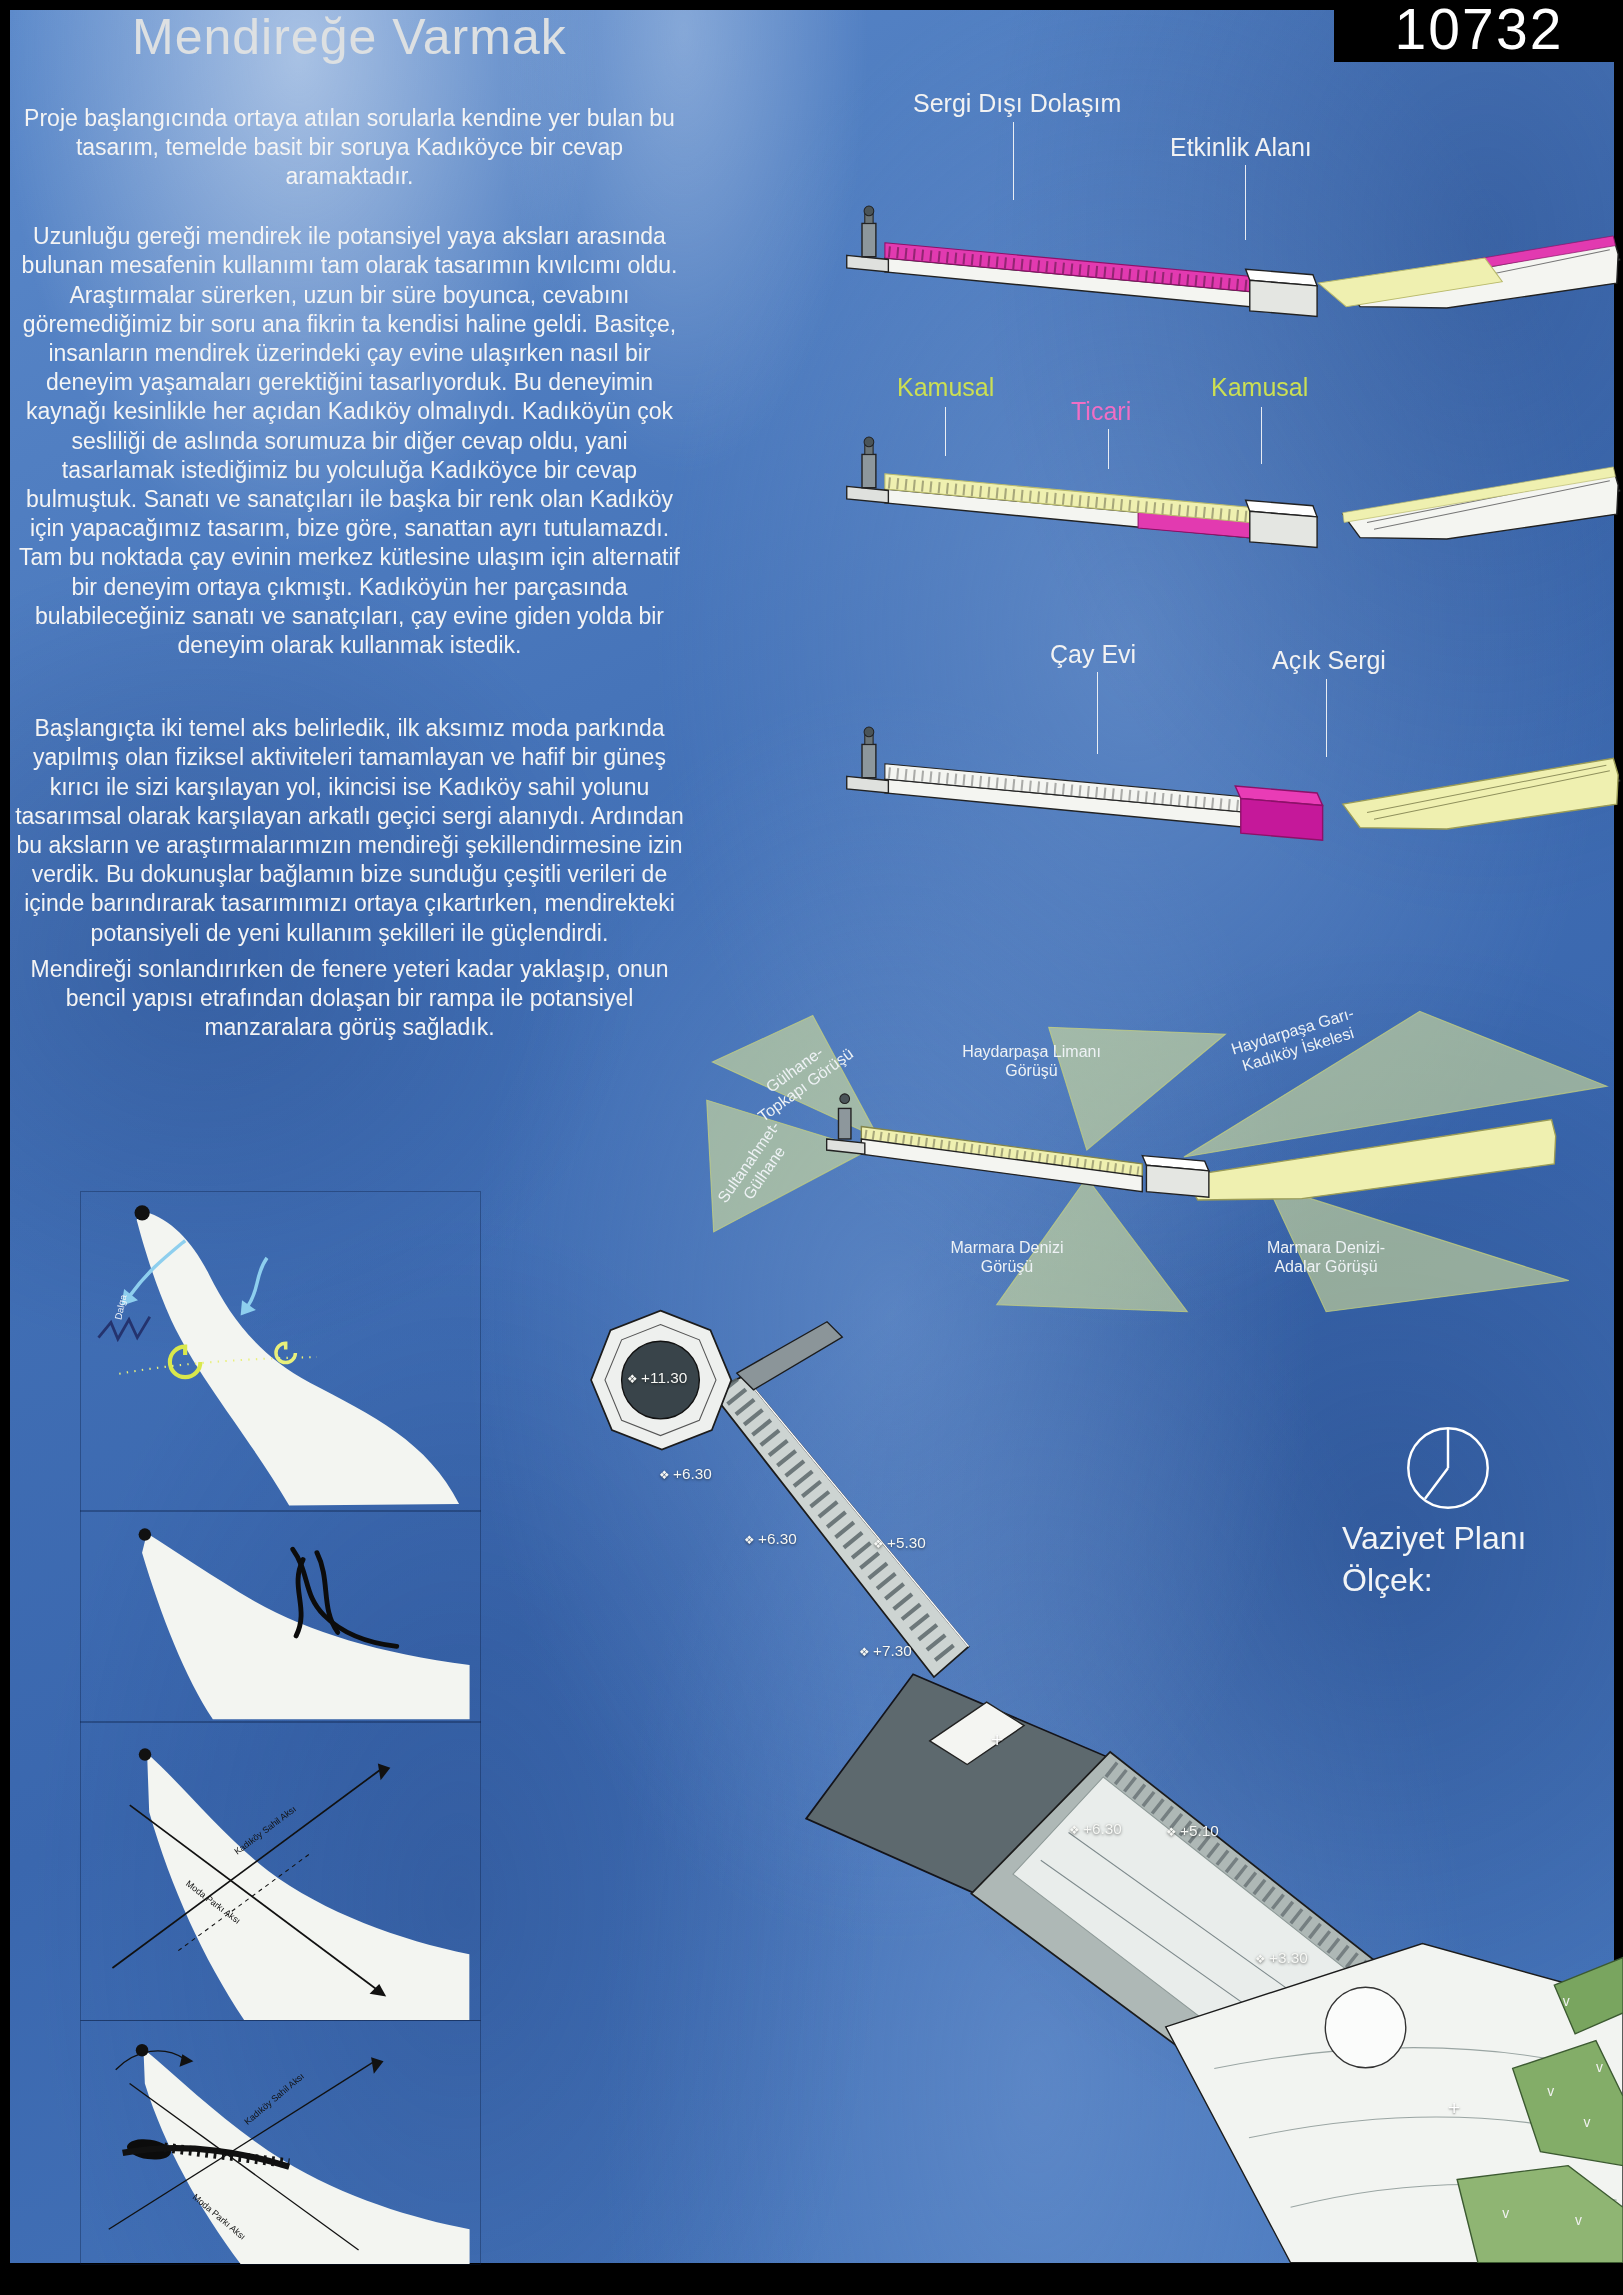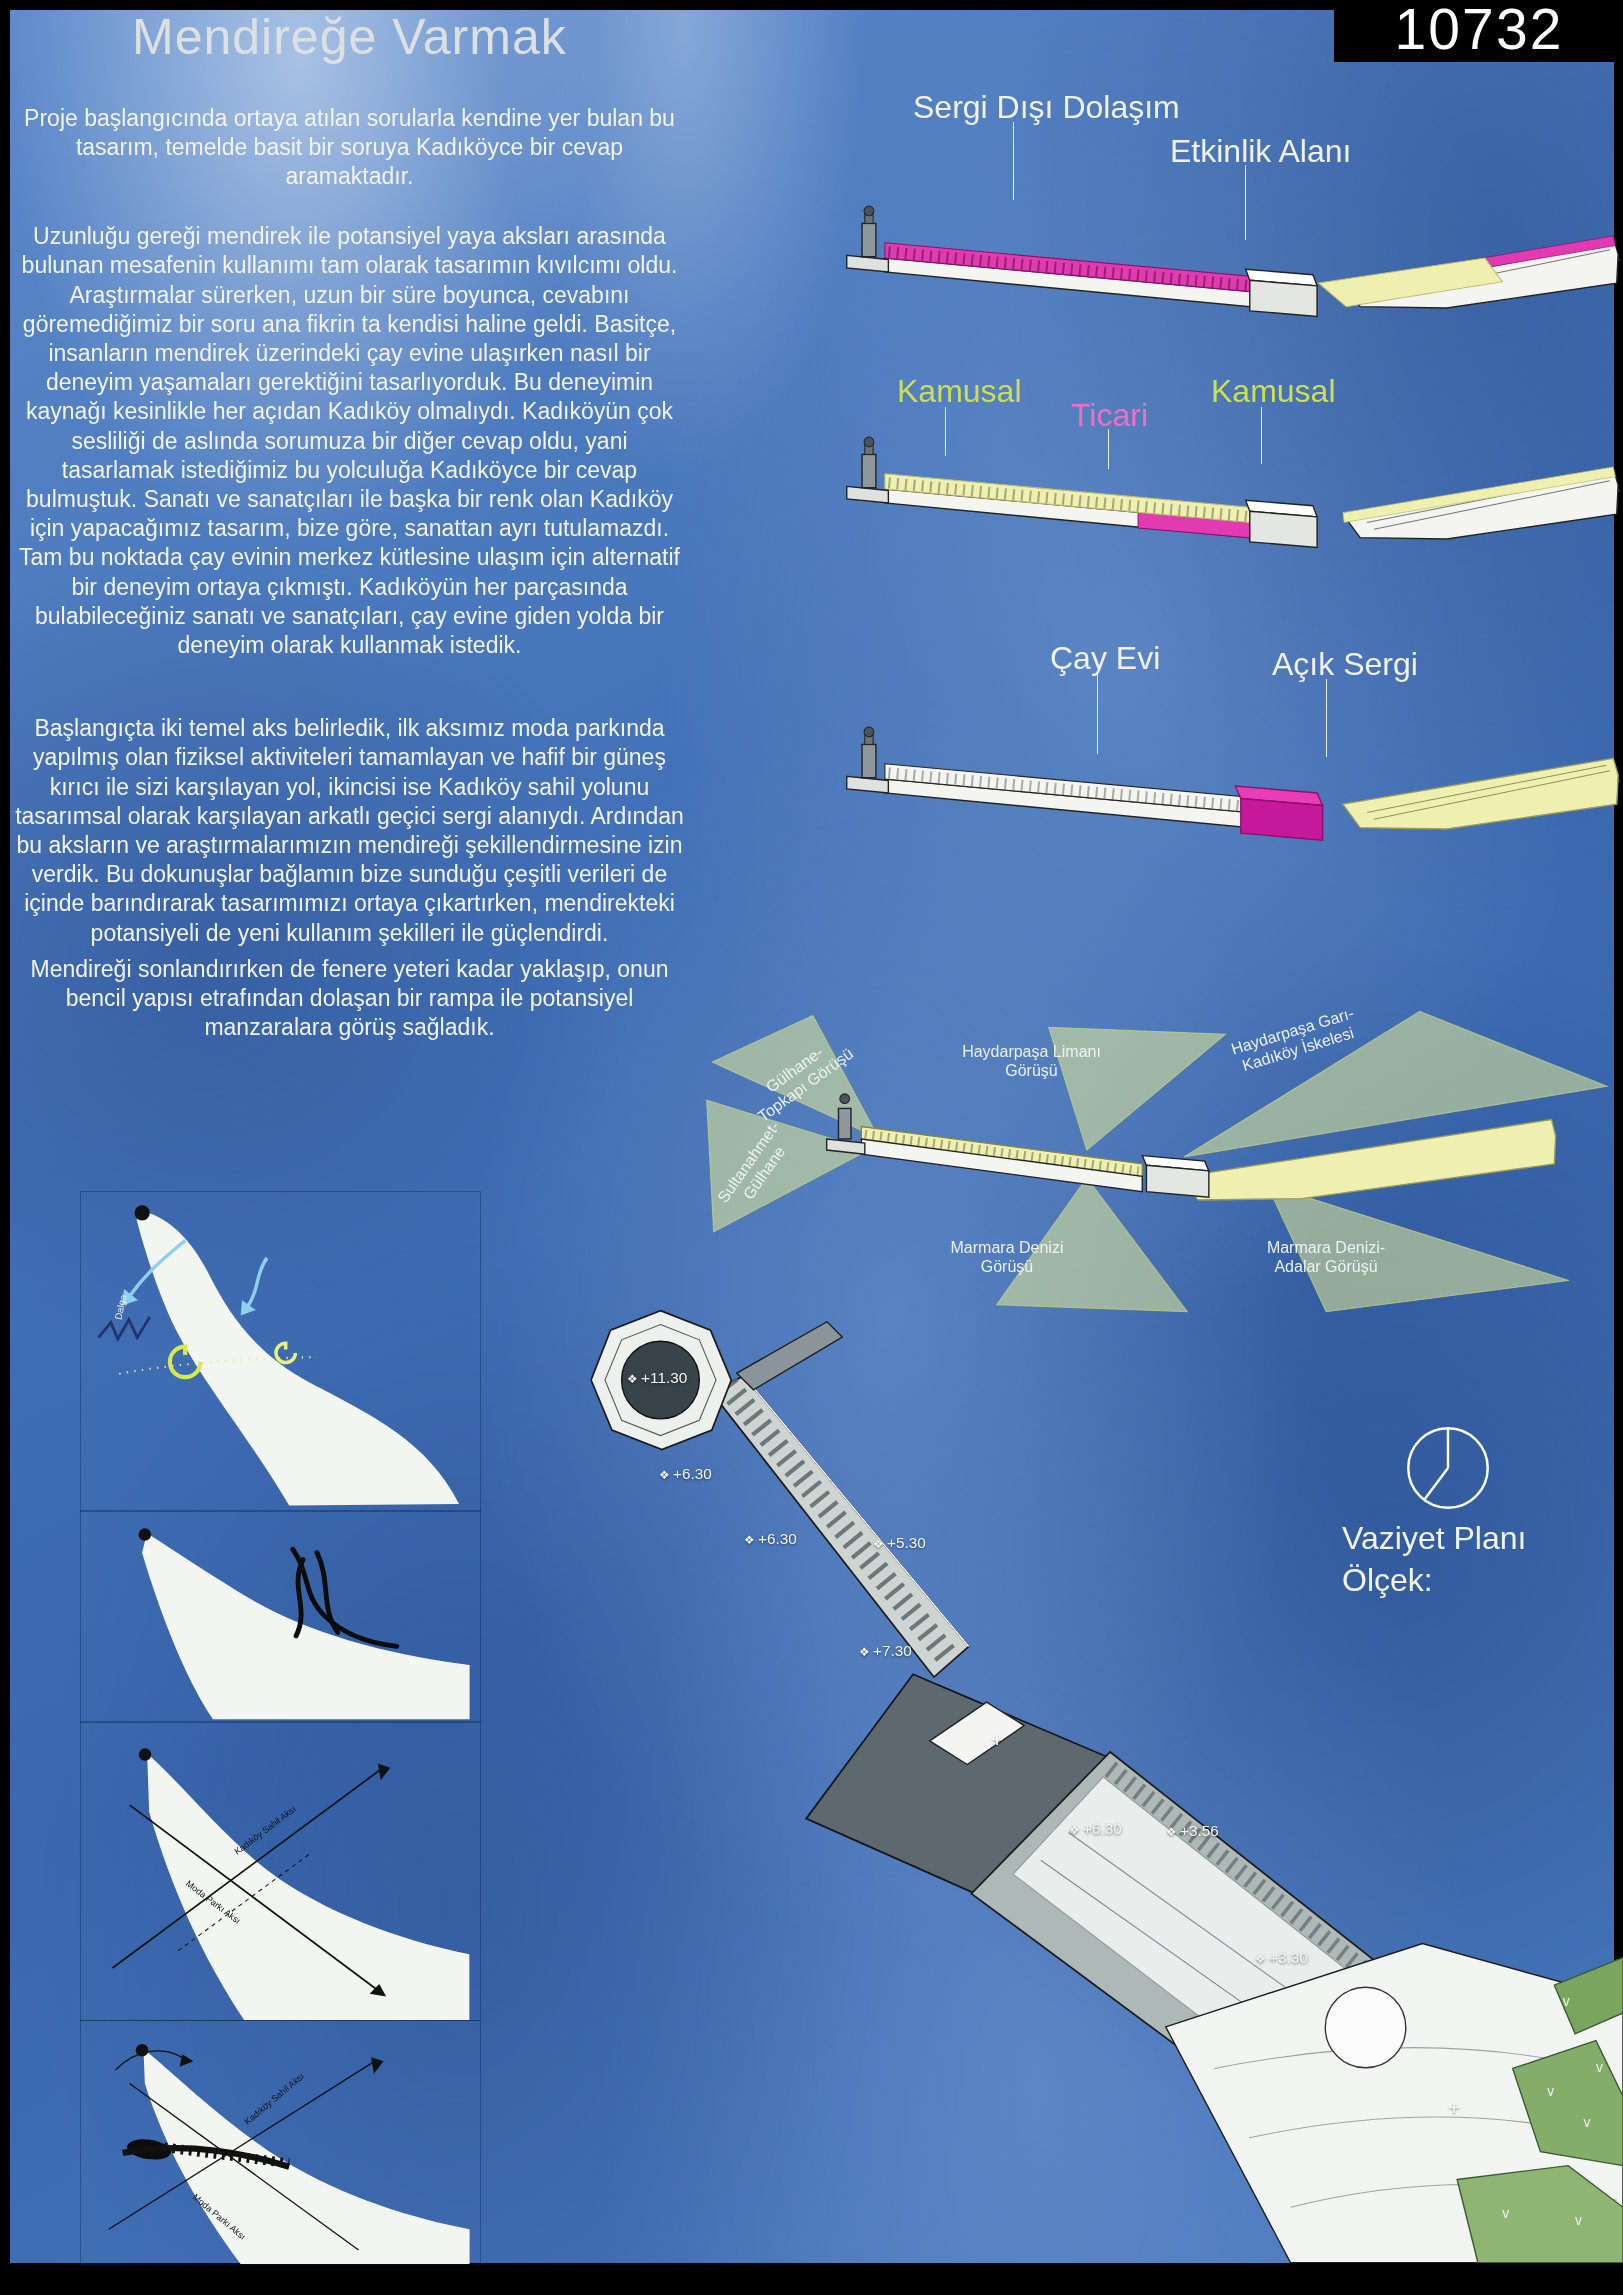--- a/index.html
+++ b/index.html
@@ -21,21 +21,21 @@
   .abs{position:absolute;}
   #title{position:absolute;left:132px;top:8.3px;font-size:50px;letter-spacing:1px;color:#dde0e2;}
   #idbox{position:absolute;right:0;top:0;width:290px;height:62px;background:#000;
          display:flex;align-items:flex-end;justify-content:center;}
   #idbox span{color:#fff;font-size:57px;letter-spacing:2.1px;}
   #intro{position:absolute;left:14px;top:104px;width:671px;color:#f4f4f4;
          font-size:23px;line-height:1.27;text-align:center;}
   #intro p{margin:0 0 30.5px 0;}
   #intro p.gap-big{margin-bottom:54px;}
   #intro p.gap-small{margin-bottom:7px;}
-  .lbl{position:absolute;color:#f2f2f2;font-size:32px;white-space:nowrap;}
+  .lbl{position:absolute;color:#f2f2f2;font-size:25px;white-space:nowrap;}
   .lbl.green{color:#ccdf52;}
   .lbl.pink{color:#f06ec4;}
   .leader{position:absolute;width:1.4px;background:rgba(250,250,250,.9);}
   .viewlbl{position:absolute;color:#eef2f5;font-size:16px;line-height:1.18;text-align:center;}
   .elev{position:absolute;color:#f6f7f4;font-size:15.3px;white-space:nowrap;
         text-shadow:0 0.7px 2.8px rgba(0,0,0,.55);}
   .elev .glyph{font-size:11.8px;margin-right:3.5px;}
   .plus{position:absolute;color:#fff;font-size:21px;text-shadow:0 0.7px 2.1px rgba(0,0,0,.5);}
   #plan-caption{position:absolute;left:1342px;top:1517px;color:#f2f4f6;font-size:32px;line-height:1.32;}
   .sketch{position:absolute;left:80px;width:399px;border:0.7px solid rgba(10,25,60,.35);}
@@ -197,21 +197,21 @@
         <text x="1470" y="1345">v</text>
       </g>
     </svg>
 
     <span class="elev" style="left:72px;top:78px;"><span class="glyph">❖</span><span>+11.30</span></span>
     <span class="elev" style="left:104px;top:174px;"><span class="glyph">❖</span><span>+6.30</span></span>
     <span class="elev" style="left:189px;top:239px;"><span class="glyph">❖</span><span>+6.30</span></span>
     <span class="elev" style="left:274px;top:243px;margin-left:44px;"><span class="glyph">❖</span><span>+5.30</span></span>
     <span class="elev" style="left:304px;top:351px;"><span class="glyph">❖</span><span>+7.30</span></span>
     <span class="elev" style="left:514px;top:529px;"><span class="glyph">❖</span><span>+6.30</span></span>
-    <span class="elev" style="left:611px;top:531px;"><span class="glyph">❖</span><span>+3.56</span></span>
+    <span class="elev" style="left:611px;top:531px;"><span class="glyph">❖</span><span>+5.10</span></span>
     <span class="elev" style="left:700px;top:658px;"><span class="glyph">❖</span><span>+3.30</span></span>
     <span class="plus" style="left:436px;top:437px;">+</span>
     <span class="plus" style="left:893px;top:805px;">+</span>
   </div>
 
   <svg class="abs" style="left:1402px;top:1422px;" width="92" height="92" viewBox="0 0 132 132">
     <circle cx="66" cy="66" r="57" fill="none" stroke="#fff" stroke-width="3.5"></circle>
     <path d="M66,9 L66,66 M66,66 L33,110" stroke="#fff" stroke-width="3.5" fill="none"></path>
   </svg>
   <div id="plan-caption">

